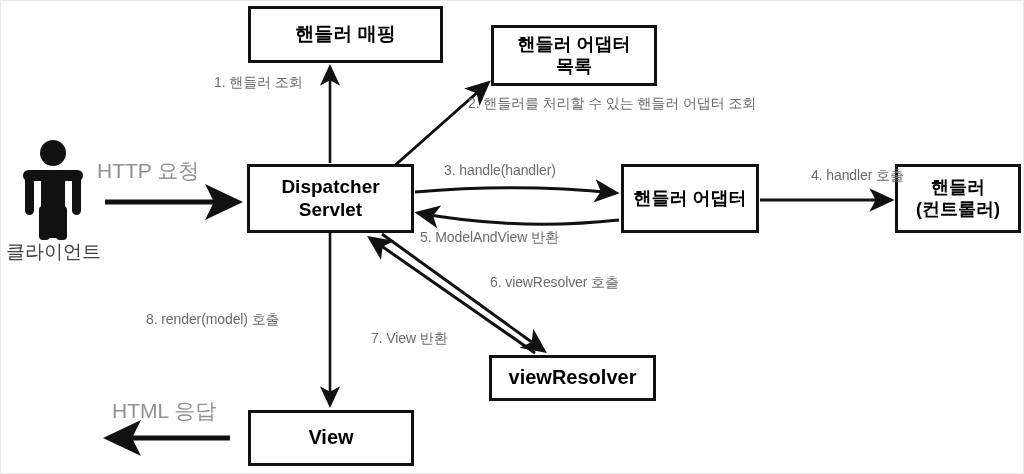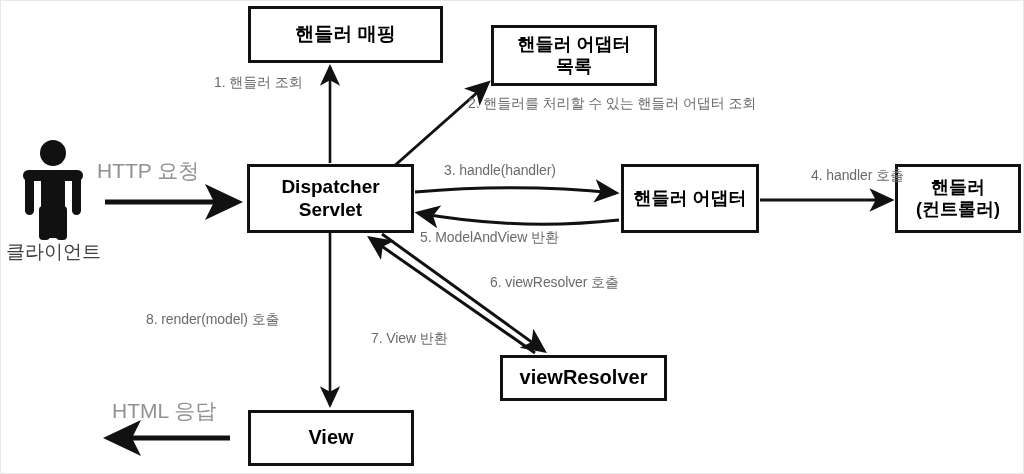--- a/index.html
+++ b/index.html
@@ -132,21 +132,21 @@
 
   <div class="node" style="left:620px; top:163px; width:138px; height:69px; font-size:18px;">
     <span class="node-label">핸들러 어댑터</span>
   </div>
 
   <div class="node" style="left:894px; top:163px; width:126px; height:69px; font-size:18px;">
     <span class="node-label">핸들러
 (컨트롤러)</span>
   </div>
 
-  <div class="node" style="left:488px; top:354px; width:167px; height:46px; font-size:20px;margin-left:11px;">
+  <div class="node" style="left:488px; top:354px; width:167px; height:46px; font-size:20px;">
     <span class="node-label">viewResolver</span>
   </div>
 
   <div class="node" style="left:247px; top:409px; width:166px; height:56px; font-size:20px;">
     <span class="node-label">View</span>
   </div>
 
   <div class="edge-label" style="left:213px; top:73px;">1. 핸들러 조회</div>
 
   <div class="edge-label" style="left:467px; top:94px;">2. 핸들러를 처리할 수 있는 핸들러 어댑터 조회</div>

